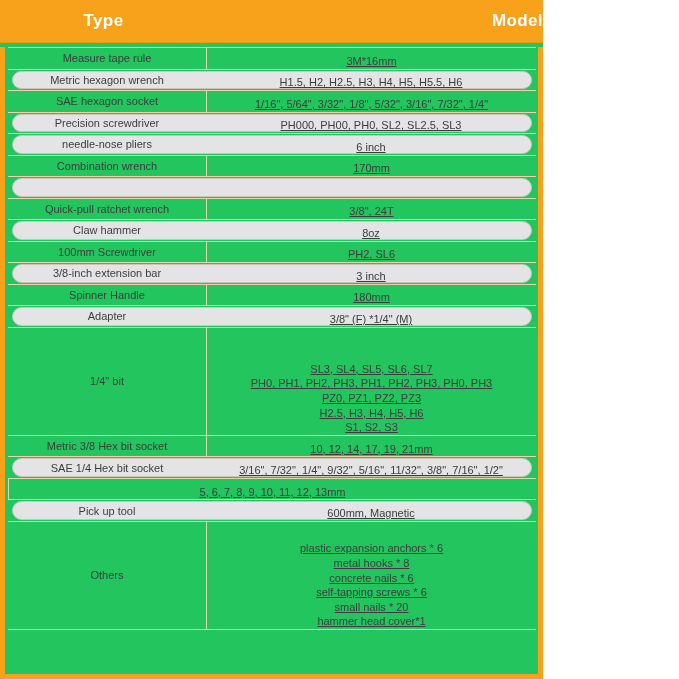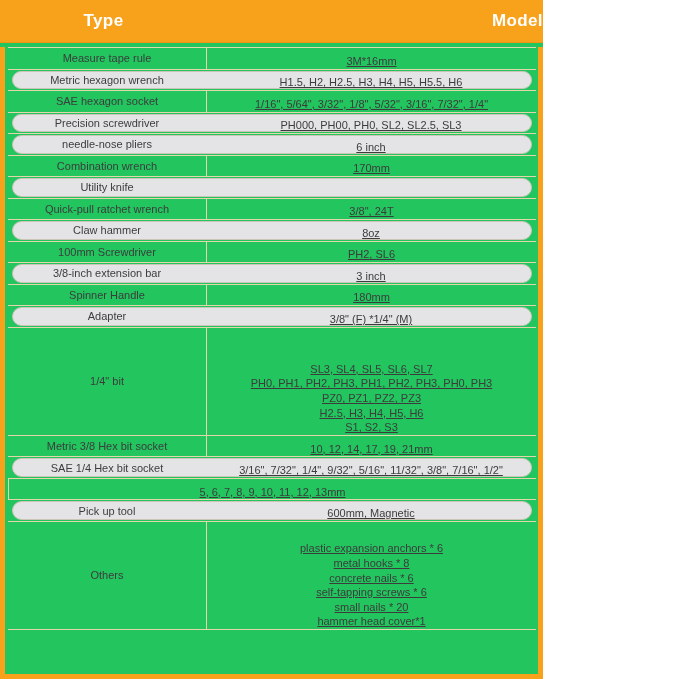--- a/index.html
+++ b/index.html
@@ -114,21 +114,20 @@
         </div>
       </div>
       <div class="row plain">
         <div class="cell-type">Combination wrench</div>
         <div class="cell-model">
           <div class="model-line">170mm</div>
         </div>
       </div>
       <div class="row shaded">
         <div class="pill"></div>
-        <div class="cell-type">Utility knife</div>
       </div>
       <div class="row plain">
         <div class="cell-type">Quick-pull ratchet wrench</div>
         <div class="cell-model">
           <div class="model-line">3/8", 24T</div>
         </div>
       </div>
       <div class="row shaded">
         <div class="pill"></div>
         <div class="cell-type">Claw hammer</div>

